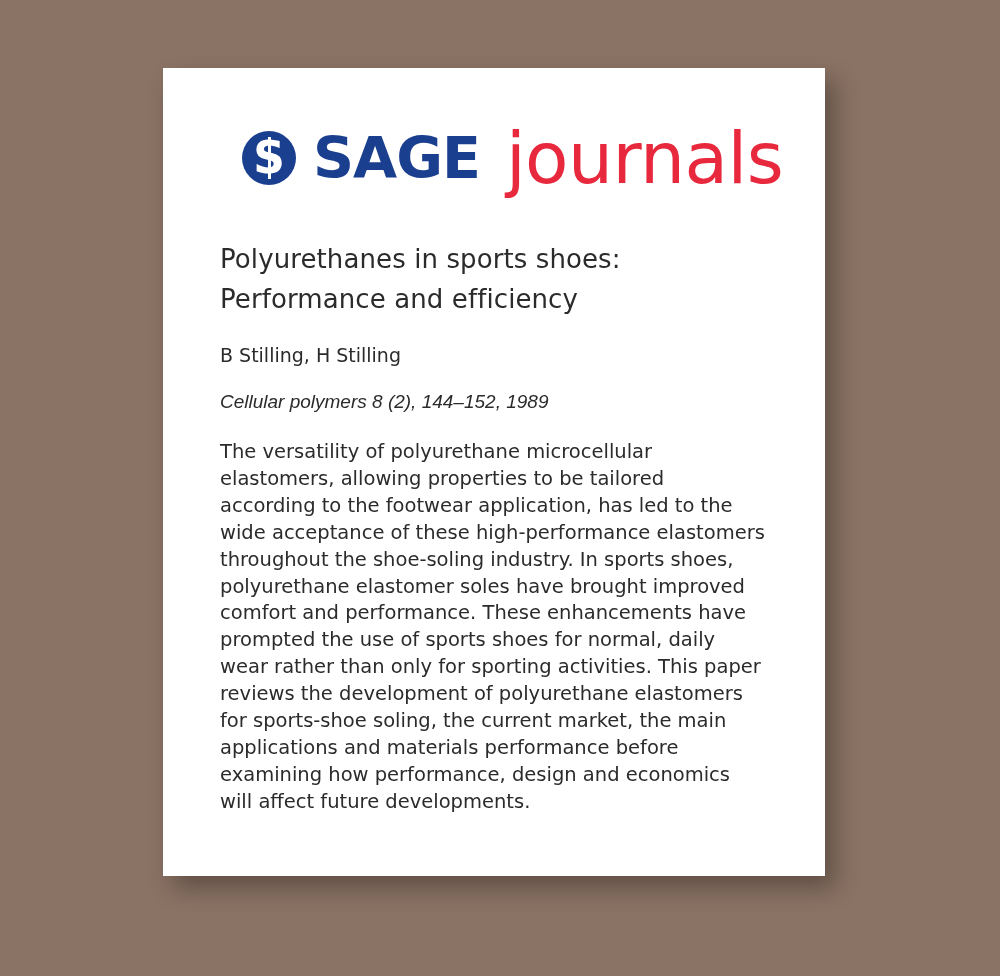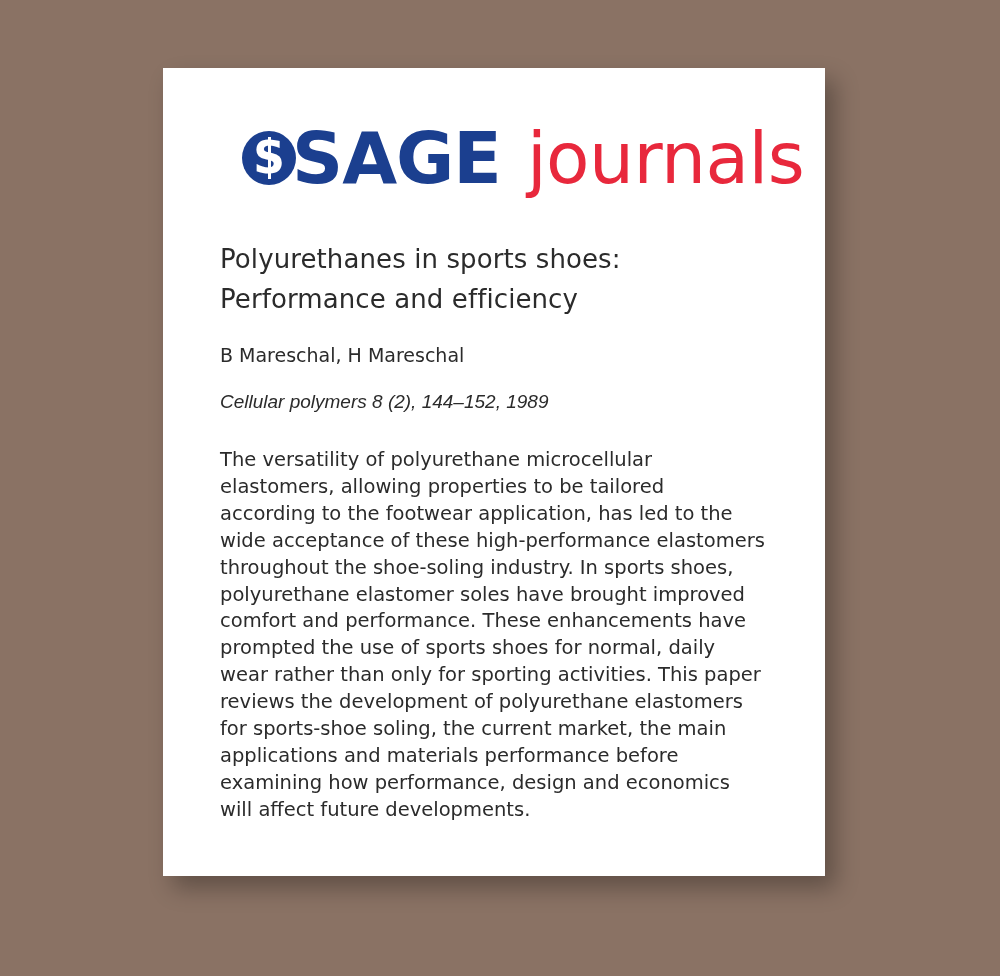--- a/index.html
+++ b/index.html
@@ -67,24 +67,25 @@
     color: #ffffff;
     font-family: "DejaVu Sans", sans-serif;
     font-weight: bold;
     font-size: 44px;
     line-height: 54px;
     text-align: center;
   }
   .logo-sage {
     font-family: "DejaVu Sans", sans-serif;
     font-weight: bold;
-    font-size: 71px;
+    font-size: 57px;
     letter-spacing: -1px;
     color: #1b3f8f;
     line-height: 1;
+    margin-left: 21px;
   }
   .logo-journals {
     font-family: "DejaVu Sans", sans-serif;
     font-size: 71px;
     color: #e8283c;
     line-height: 1;
     margin-left: 26px;
     letter-spacing: -0.5px;
   }
   
@@ -109,21 +110,21 @@
     font-style: italic;
     font-size: 19px;
     color: #2b2b2b;
     margin-top: 25px;
   }
   .doc-abstract {
     font-family: "DejaVu Sans", sans-serif;
     font-size: 19.5px;
     line-height: 1.38;
     color: #2b2b2b;
-    margin-top: 34px;
+    margin-top: 26px;
     width: 545px;
     text-align: left;
   }
 </style>
 </head>
 <body>
 
 <div class="stage">
   <div class="card">
     <div class="card-inner">
@@ -132,21 +133,21 @@
         <span class="logo-mark">
           <span class="s-glyph">S</span>
         </span>
         <span class="logo-sage">SAGE</span>
         <span class="logo-journals">journals</span>
       </div>
 
       <h1 class="doc-title">Polyurethanes in sports shoes:
 Performance and efficiency</h1>
 
-      <div class="doc-authors">B Mareschal, H Mareschal</div>
+      <div class="doc-authors">B Stilling, H Stilling</div>
 
       <div class="doc-citation">Cellular polymers 8 (2), 144–152, 1989</div>
 
       <div class="doc-abstract">The versatility of polyurethane microcellular elastomers, allowing properties to be tailored according to the footwear application, has led to the wide acceptance of these high-performance elastomers throughout the shoe-soling industry. In sports shoes, polyurethane elastomer soles have brought improved comfort and performance. These enhancements have prompted the use of sports shoes for normal, daily wear rather than only for sporting activities. This paper reviews the development of polyurethane elastomers for sports-shoe soling, the current market, the main applications and materials performance before examining how performance, design and economics will affect future developments.</div>
 
     </div>
   </div>
 </div>
 
 </body></html>

